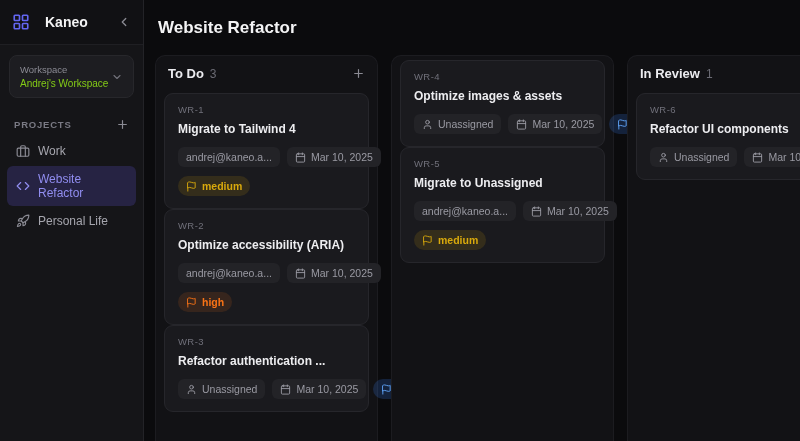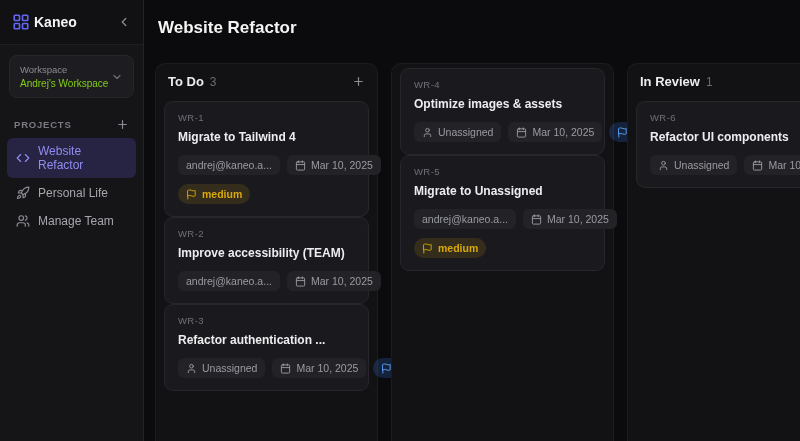--- a/index.html
+++ b/index.html
@@ -13,21 +13,21 @@
   .app { display:flex; width:800px; height:441px; }
 
   
   .sidebar {
     width:144px; flex-shrink:0; height:100%;
     background:#151518; border-right:1px solid #232327;
     display:flex; flex-direction:column;
   }
   .sb-header {
     height:45px; display:flex; align-items:center;
-    padding:0 12px; gap:4px; border-bottom:1px solid #1f1f23;
+    padding:0 12px; gap:15px; border-bottom:1px solid #1f1f23;
     background:#111114;
   }
   .logo { width:18px; height:18px; color:#6366f1; flex-shrink:0; }
   .app-name { font-size:14px; font-weight:bold; color:#f4f4f5; flex:1; }
   .collapse-btn { color:#8b8b94; width:14px; height:14px; cursor:pointer; }
 
   .ws-card {
     margin:10px 9px 4px 9px; padding:8px 10px;
     background:#1d1d21; border:1px solid #27272b; border-radius:8px;
     display:flex; align-items:center; cursor:pointer;gap:40px;
@@ -55,21 +55,21 @@
   .nav-item.active { background:#262343; color:#918df0; }
   .nav-item.active .nav-icon { color:#918df0; }
 
   
   .main { flex:1; min-width:0; display:flex; flex-direction:column; background:#0b0b0d; }
   .main-header { height:55px; display:flex; align-items:center; padding:0 14px; }
   .page-title { font-size:17px; font-weight:bold; color:#f4f4f5; }
 
   .board {
     flex:1; display:flex; gap:13px; padding-left:11px;
-    overflow:hidden; align-items:stretch;margin-top:8px;
+    overflow:hidden; align-items:stretch;
   }
   .column {
     width:223px; flex-shrink:0;
     background:#121215; border:1px solid #1c1c20; border-bottom:none;
     border-radius:10px 10px 0 0;
     display:flex; flex-direction:column;
   }
   .col-header {
     display:flex; align-items:center; gap:6px;
     padding:10px 12px 8px 12px;
@@ -141,20 +141,29 @@
     <div class="section-row">
       <span class="section-label">PROJECTS</span>
       <span class="plus-btn">
         <svg viewBox="0 0 24 24" fill="none" stroke="currentColor" stroke-width="2.2" stroke-linecap="round">
           <line x1="12" y1="5" x2="12" y2="19"></line>
             <line x1="5" y1="12" x2="19" y2="12"></line>
         </svg>
       </span>
     </div>
 
+    <div class="nav-item">
+      <span class="nav-icon">
+        <svg viewBox="0 0 24 24" fill="none" stroke="currentColor" stroke-width="2" stroke-linecap="round" stroke-linejoin="round">
+          <rect x="2" y="7" width="20" height="14" rx="2"></rect>
+            <path d="M16 21V5a2 2 0 0 0-2-2h-4a2 2 0 0 0-2 2v16"></path>
+        </svg>
+      </span>
+      <span>Work</span>
+    </div>
 
     <div class="nav-item active">
       <span class="nav-icon">
         <svg viewBox="0 0 24 24" fill="none" stroke="currentColor" stroke-width="2" stroke-linecap="round" stroke-linejoin="round">
           <polyline points="16 18 22 12 16 6"></polyline>
             <polyline points="8 6 2 12 8 18"></polyline>
         </svg>
       </span>
       <span>Website Refactor</span>
     </div>
@@ -165,31 +174,20 @@
           <path d="M4.5 16.5c-1.5 1.26-2 5-2 5s3.74-.5 5-2c.71-.84.7-2.13-.09-2.91a2.18 2.18 0 0 0-2.91-.09z"></path>
           <path d="m12 15-3-3a22 22 0 0 1 2-3.95A12.88 12.88 0 0 1 22 2c0 2.72-.78 7.5-6 11a22.35 22.35 0 0 1-4 2z"></path>
           <path d="M9 12H4s.55-3.03 2-4c1.62-1.08 5 0 5 0"></path>
           <path d="M12 15v5s3.03-.55 4-2c1.08-1.62 0-5 0-5"></path>
         </svg>
       </span>
       <span>Personal Life</span>
     </div>
 
 
-    <div class="nav-item">
-      <span class="nav-icon">
-        <svg viewBox="0 0 24 24" fill="none" stroke="currentColor" stroke-width="2" stroke-linecap="round" stroke-linejoin="round">
-          <path d="M16 21v-2a4 4 0 0 0-4-4H6a4 4 0 0 0-4 4v2"></path>
-            <circle cx="9" cy="7" r="4"></circle>
-          <path d="M22 21v-2a4 4 0 0 0-3-3.87"></path>
-            <path d="M16 3.13a4 4 0 0 1 0 7.75"></path>
-        </svg>
-      </span>
-      <span>Manage Team</span>
-    </div>
 
   </aside>
 
   <main class="main">
 
     <div class="main-header">
       <h1 class="page-title">Website Refactor</h1>
     </div>
 
     <div class="board">
@@ -231,33 +229,42 @@
                     <path d="M4 15s1-1 4-1 5 2 8 2 4-1 4-1V3s-1 1-4 1-5-2-8-2-4 1-4 1z"></path>
                     <line x1="4" y1="22" x2="4" y2="15"></line>
                   </svg>
                 <span>medium</span>
               </span>
             </div>
           </div>
 
           <div class="card">
             <div class="card-id">WR-2</div>
-            <div class="card-title">Improve accessibility (TEAM)</div>
+            <div class="card-title">Optimize accessibility (ARIA)</div>
             <div class="chips">
               <span class="chip">
                 <span>andrej@kaneo.a...</span>
               </span>
               <span class="chip">
                 <svg class="ci" viewBox="0 0 24 24" fill="none" stroke="currentColor" stroke-width="2" stroke-linecap="round">
                     <rect x="3" y="4" width="18" height="18" rx="2"></rect>
                     <line x1="16" y1="2" x2="16" y2="6"></line>
                     <line x1="8" y1="2" x2="8" y2="6"></line>
                     <line x1="3" y1="10" x2="21" y2="10"></line>
                   </svg>
                 <span>Mar 10, 2025</span>
+              </span>
+            </div>
+            <div class="chips">
+              <span class="chip prio prio-high">
+                <svg class="ci" viewBox="0 0 24 24" fill="none" stroke="currentColor" stroke-width="2" stroke-linecap="round" stroke-linejoin="round">
+                    <path d="M4 15s1-1 4-1 5 2 8 2 4-1 4-1V3s-1 1-4 1-5-2-8-2-4 1-4 1z"></path>
+                    <line x1="4" y1="22" x2="4" y2="15"></line>
+                  </svg>
+                <span>high</span>
               </span>
             </div>
           </div>
 
           <div class="card">
             <div class="card-id">WR-3</div>
             <div class="card-title">Refactor authentication ...</div>
             <div class="chips">
               <span class="chip">
                 <svg class="ci" viewBox="0 0 24 24" fill="none" stroke="currentColor" stroke-width="2" stroke-linecap="round">

